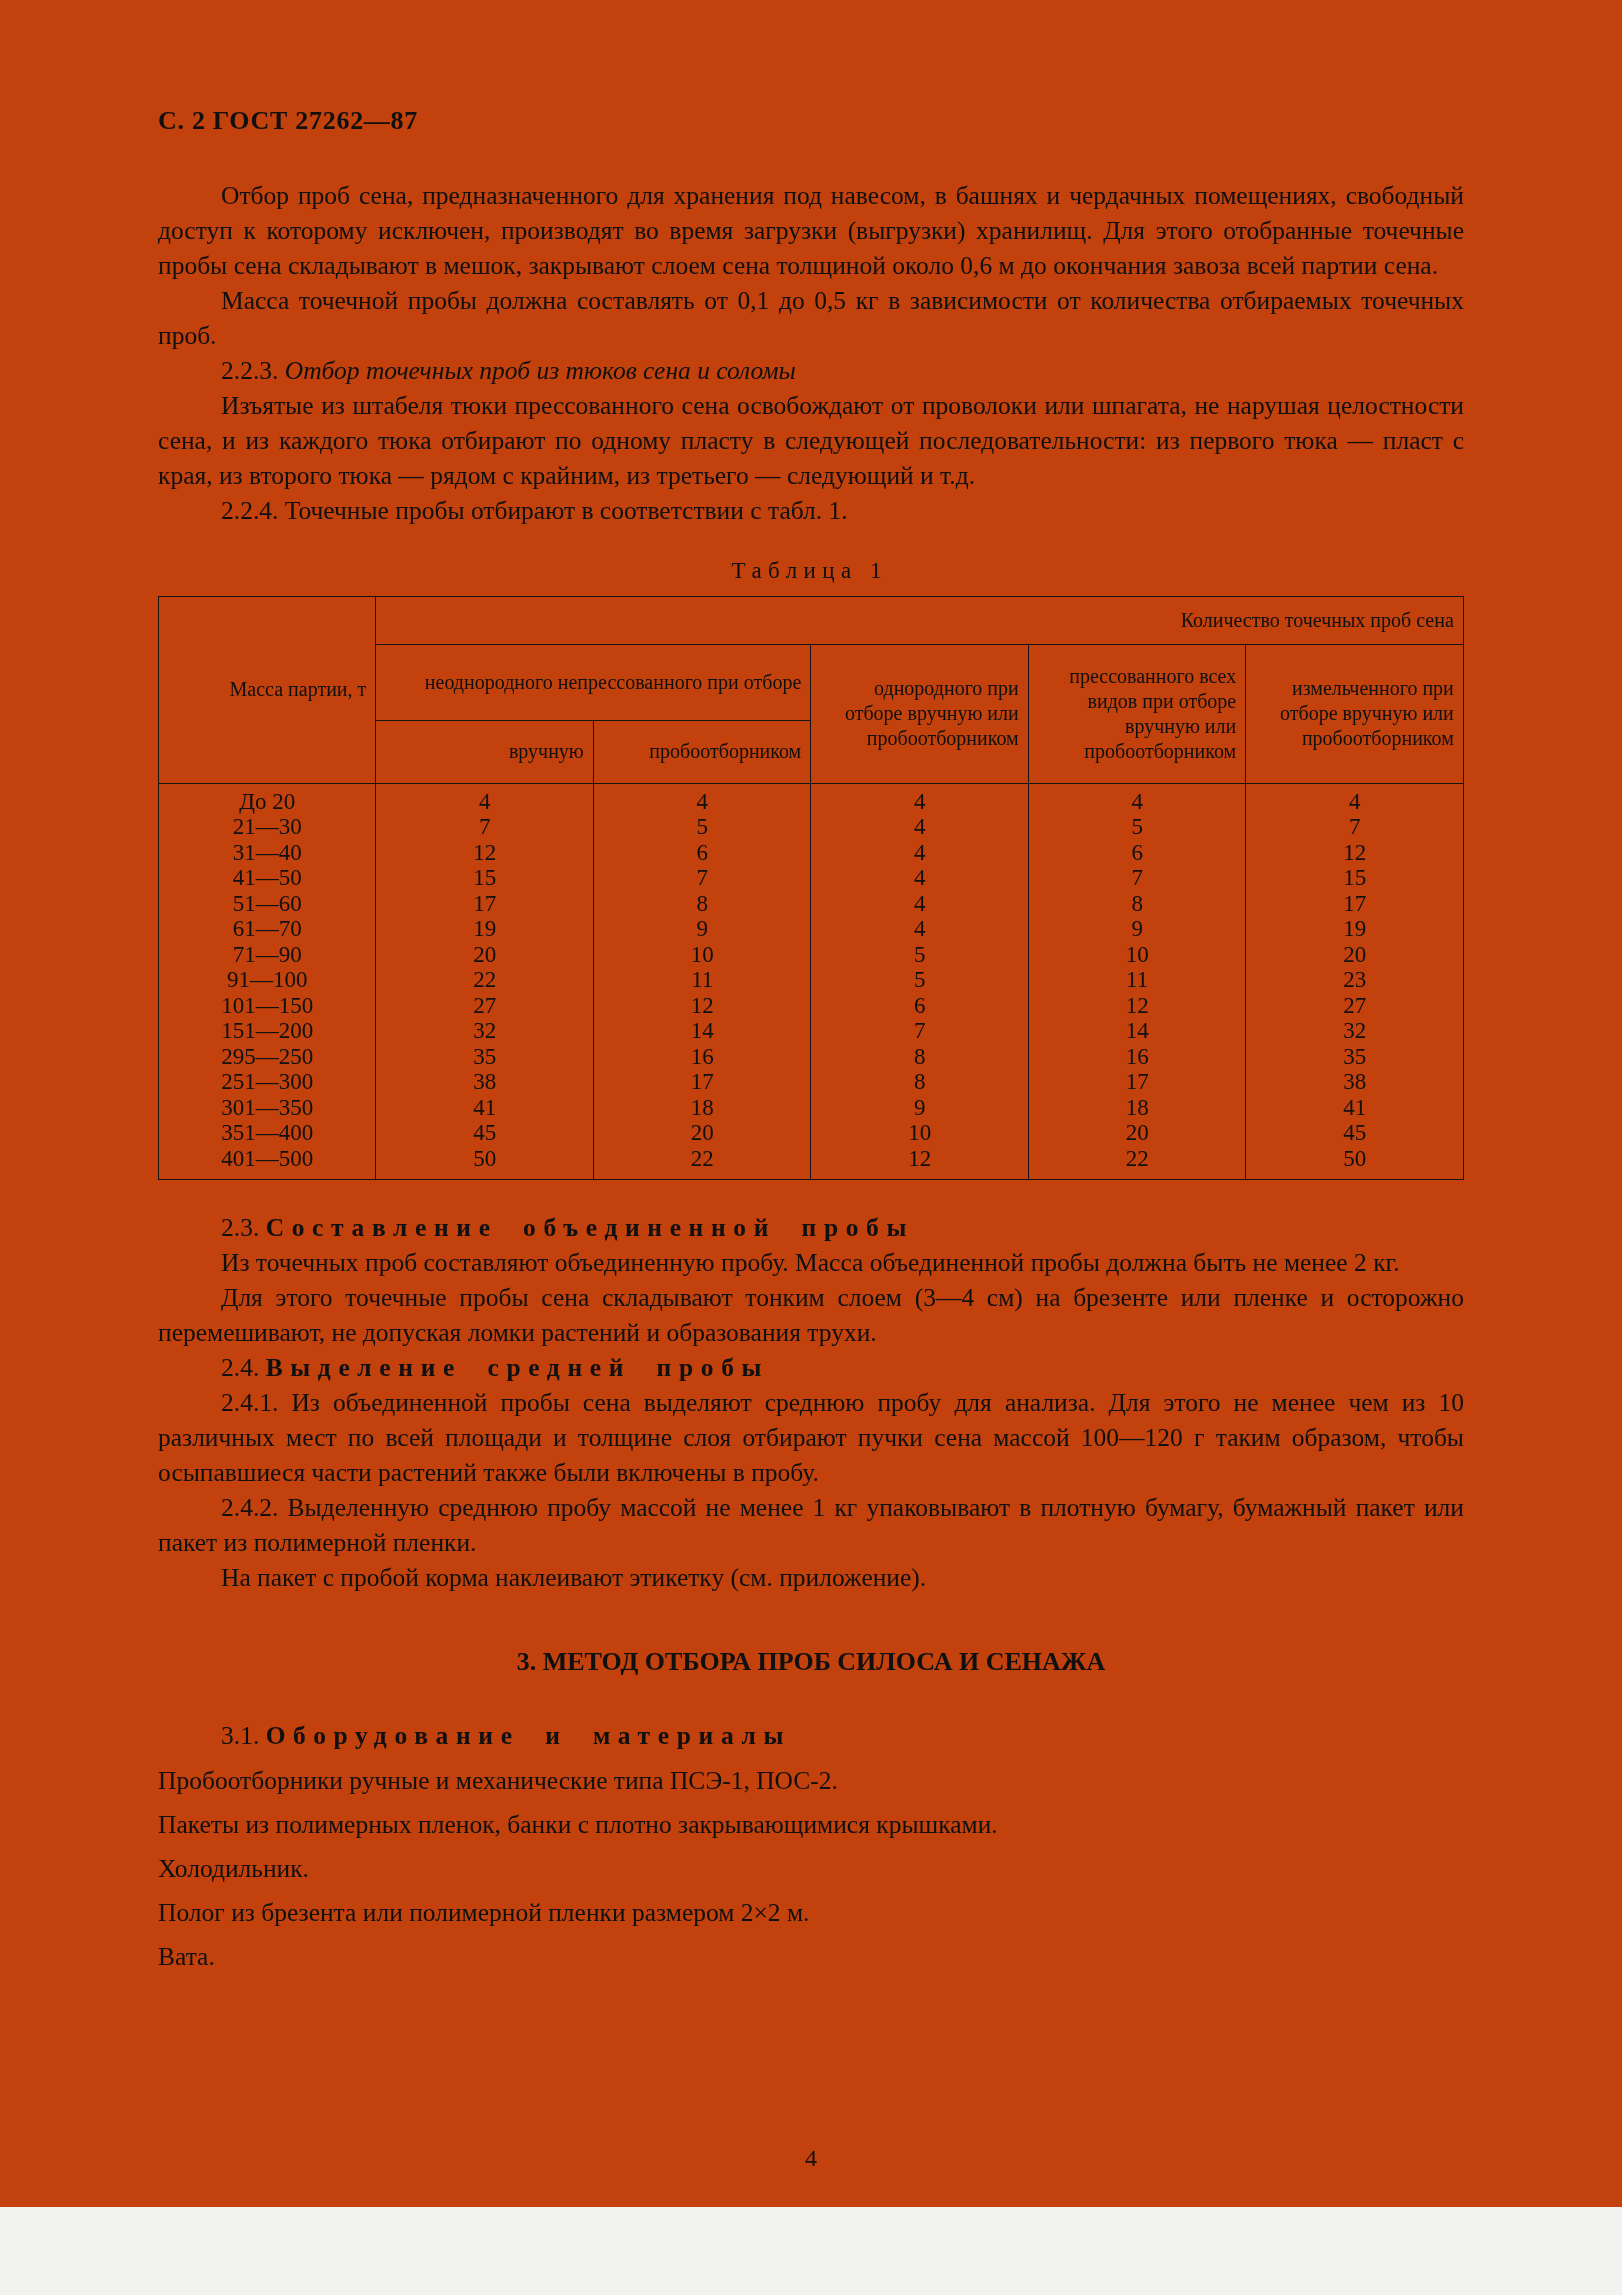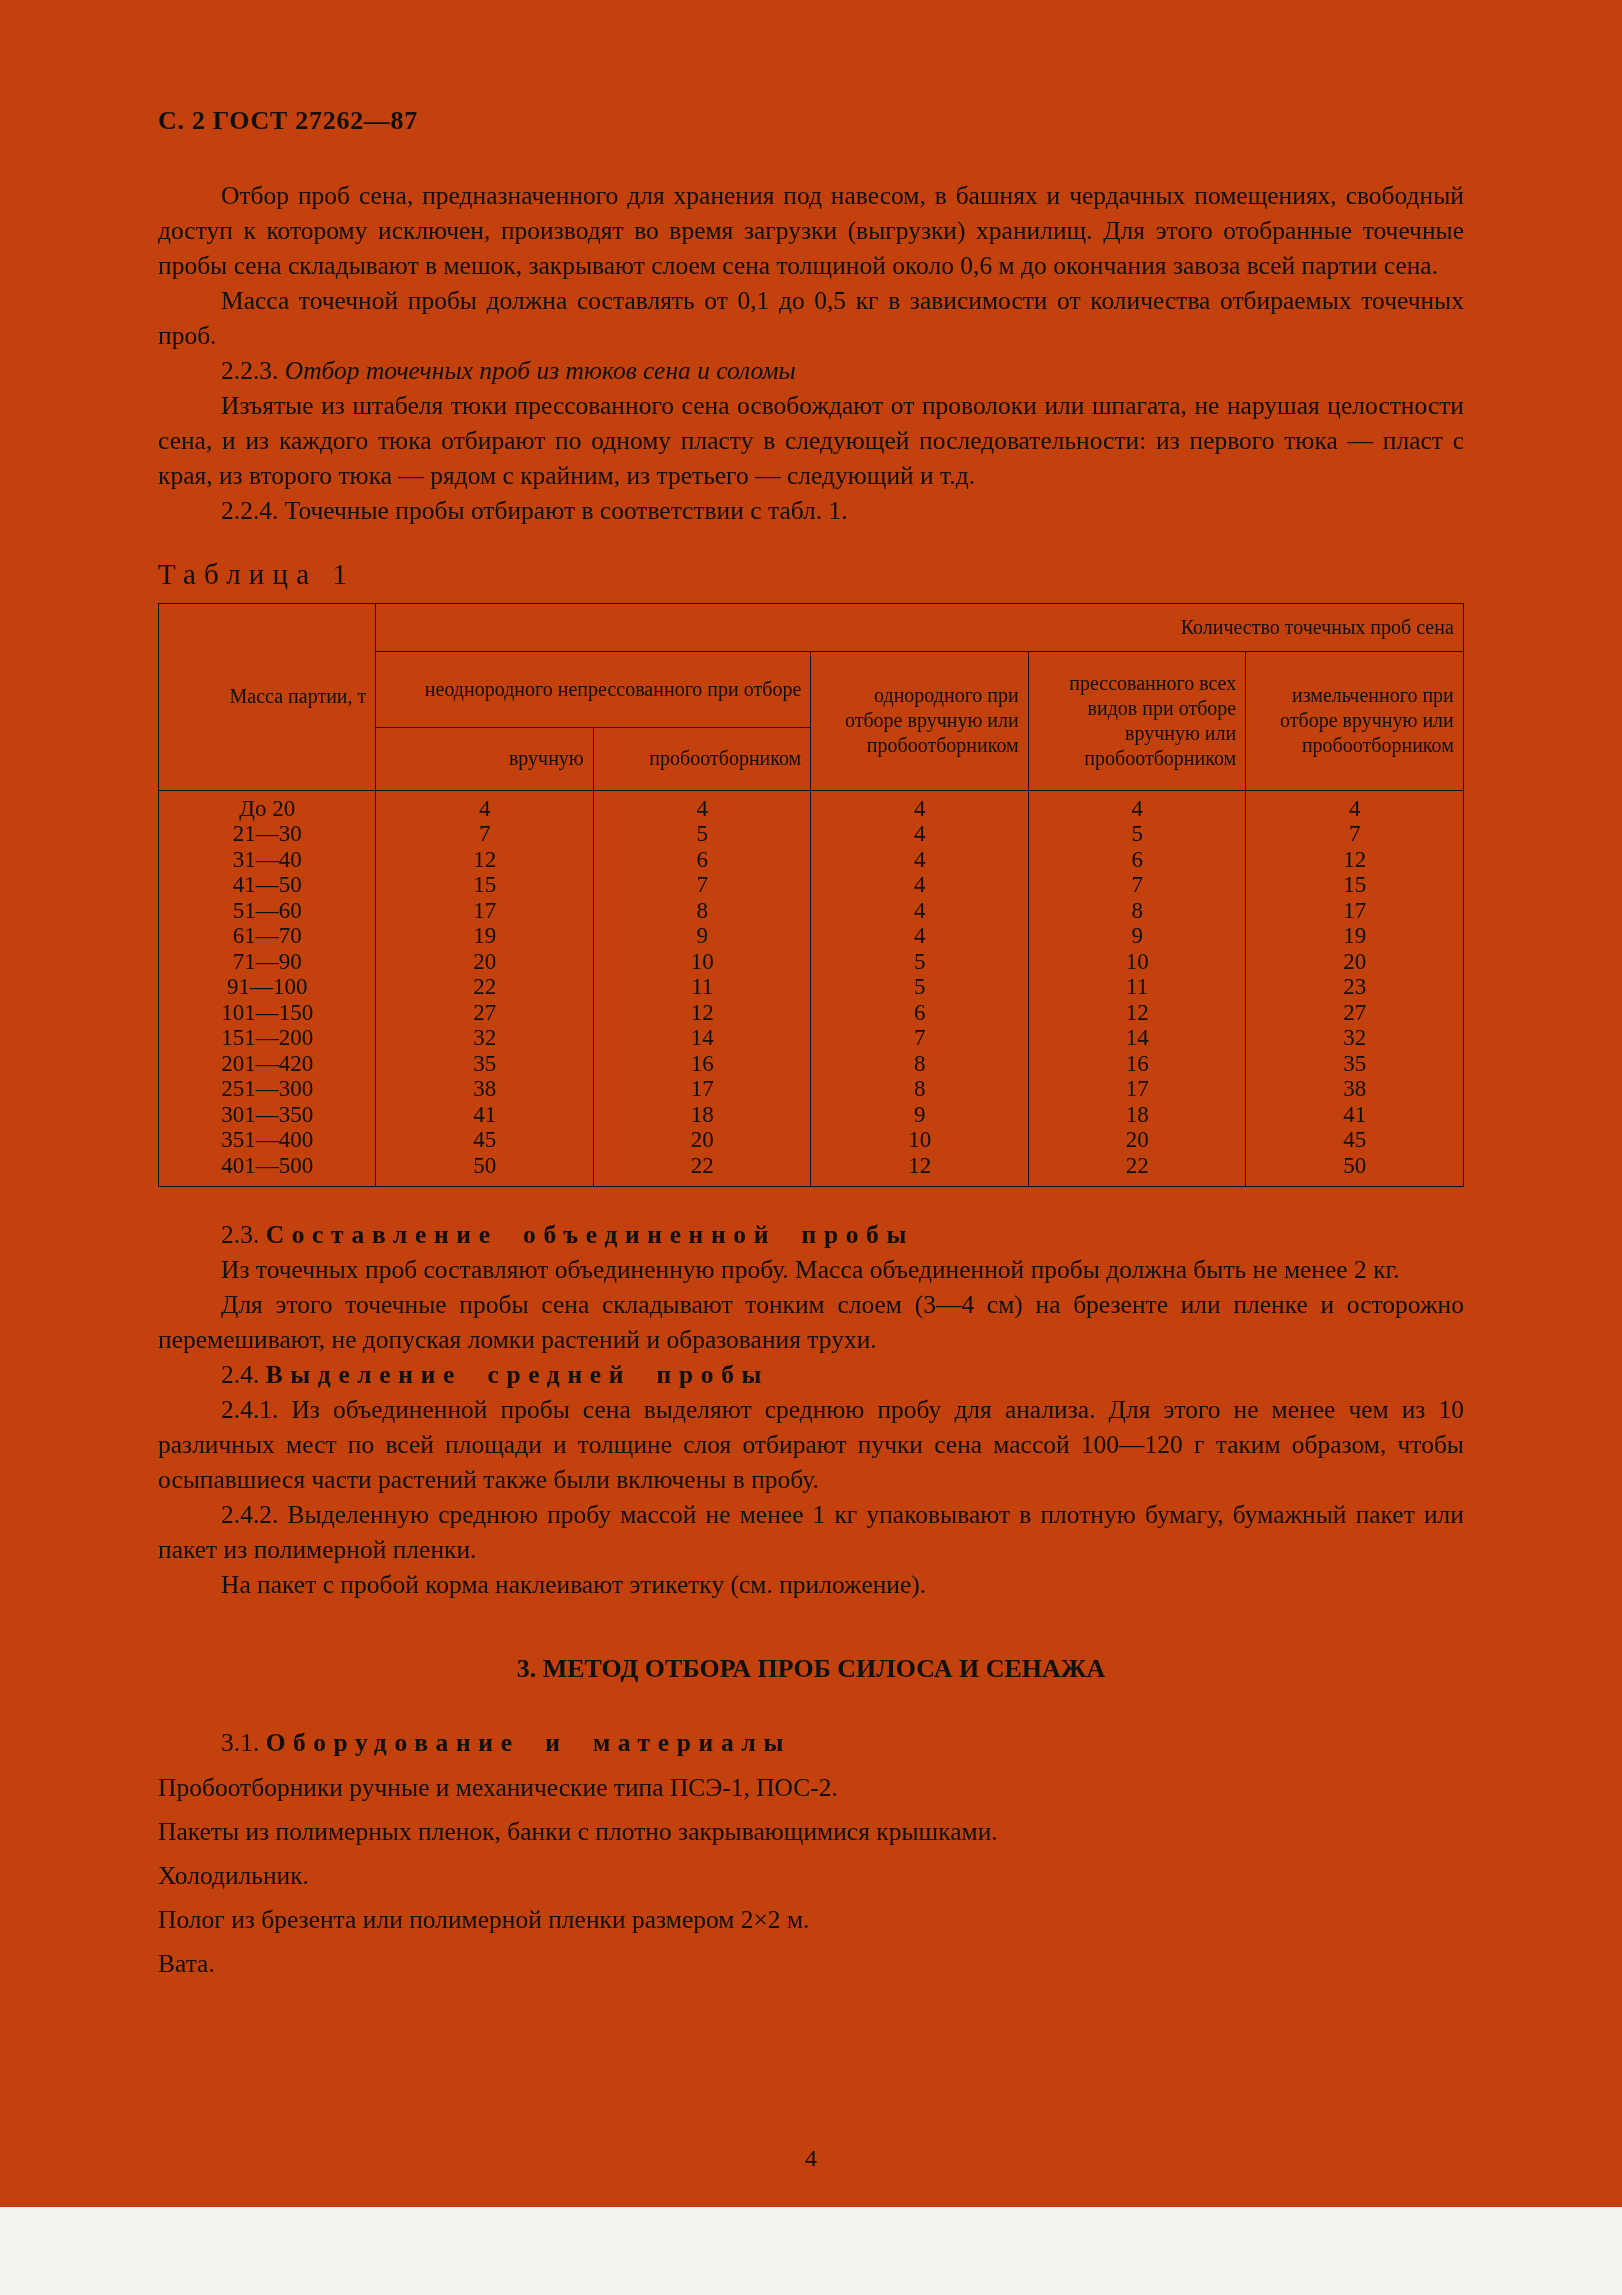--- a/index.html
+++ b/index.html
@@ -29,22 +29,22 @@
     margin: 0;
     text-indent: 63px;
     text-align: justify;
     font-size: 25.5px;
     line-height: 35px;
   }
   .para.noindent { text-indent: 0; }
   .italic { font-style: italic; }
   .spaced { letter-spacing: 0.30em; word-spacing: 0.45em; font-weight: bold; }
   .table-caption {
-    text-align: left;
-    font-size: 29px;
+    text-align: center;
+    font-size: 23px;
     letter-spacing: 0.28em;
     margin: 30px 2.6px 11.8px 0;
   }
   .gost-table {
     width: 100%;
     border-collapse: collapse;
     border: 1.3px solid #141414;
     margin-bottom: 30px;
   }
   .gost-table col { width: 16.66%; }
@@ -203,21 +203,21 @@
         </tr>
         <tr>
           <td>151—200</td>
           <td>32</td>
           <td>14</td>
           <td>7</td>
           <td>14</td>
           <td>32</td>
         </tr>
         <tr>
-          <td>201—420</td>
+          <td>295—250</td>
           <td>35</td>
           <td>16</td>
           <td>8</td>
           <td>16</td>
           <td>35</td>
         </tr>
         <tr>
           <td>251—300</td>
           <td>38</td>
           <td>17</td>

